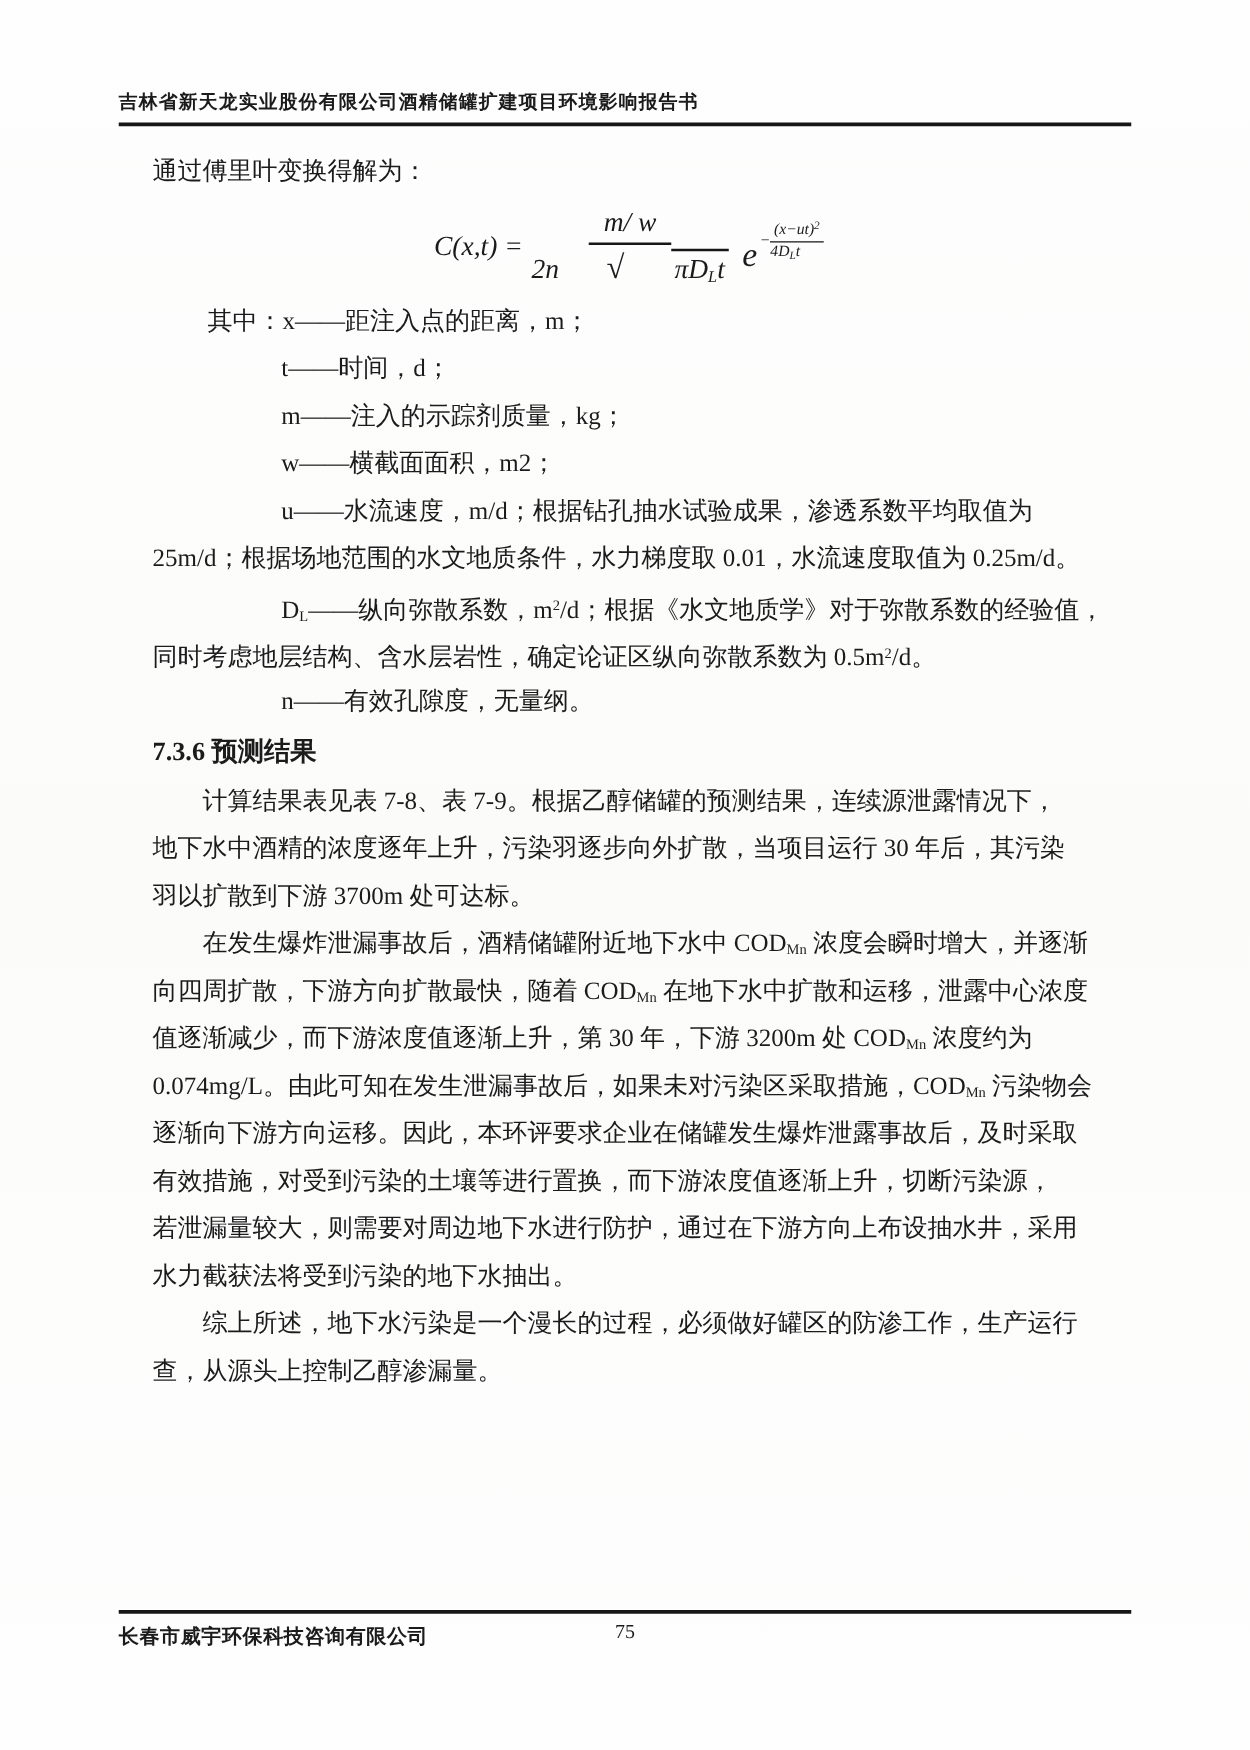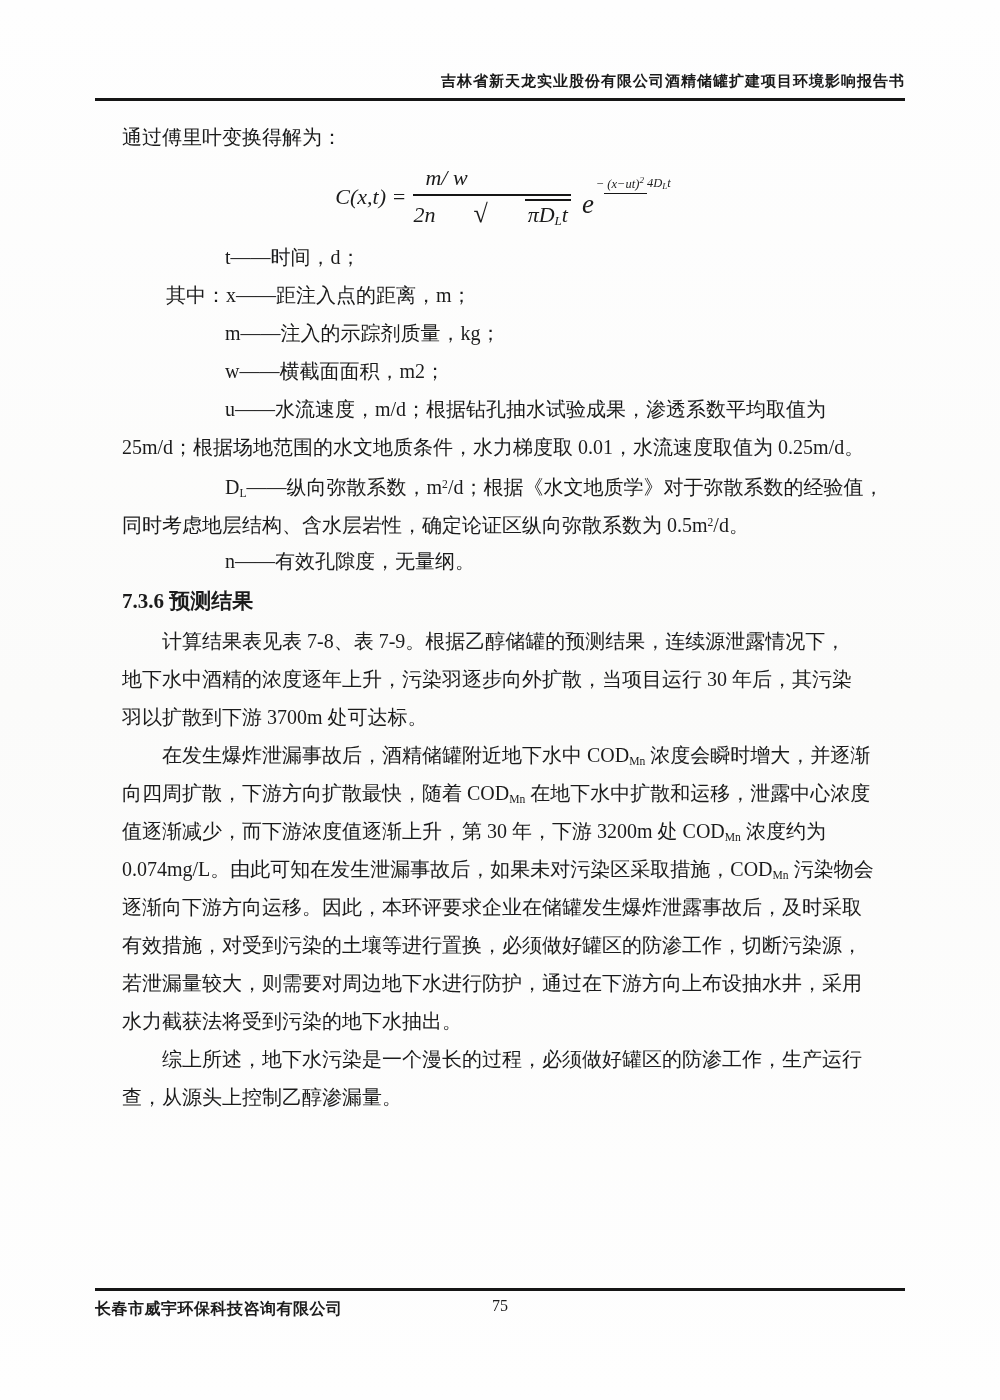--- a/index.html
+++ b/index.html
@@ -11,21 +11,21 @@
     margin: 0 auto;
     background: linear-gradient(180deg, #fefefe 0%, #fbfbfa 50%, #fefefe 100%);
     color: #1b1b1b;
     font-family: "Liberation Serif", "DejaVu Serif", serif;
     overflow: hidden;
   }
   
   .page-header {
     position: absolute;
     left: 95px; right: 95px; top: 72px;
-    text-align: right;
+    text-align: left;
     font-size: 15px;
     font-weight: bold;
     letter-spacing: 1px;
     padding-bottom: 7px;
     border-bottom: 3px solid #161616;
   }
   
   .doc-body {
     position: absolute;
     left: 122px;
@@ -47,30 +47,30 @@
   
   .formula {
     height: 82px;
     display: flex;
     align-items: center;
     justify-content: center;
     font-style: italic;
     font-size: 22px;
     gap: 7px;
   }
-  .frac { display: inline-flex; flex-direction: column; line-height: 1.15; }
+  .frac { display: inline-flex; flex-direction: column; align-items: center; line-height: 1.15; }
   .frac-num { padding: 0 12px 3px; border-bottom: 2px solid #161616; }
   .frac-den { padding-top: 3px; display: inline-flex; align-items: baseline; gap: 37px; }
   .radical { font-style: normal; font-size: 26px; margin-left: 1px; }
   .rad-content { border-top: 2px solid #161616; padding: 1px 3px 0; }
   .formula sub { font-size: 13px; vertical-align: -0.25em; font-style: italic; }
   .e-term { display: inline-flex; align-items: flex-start; margin-left: 4px; }
   .e-base { font-size: 27px; line-height: 1; margin-top: 14px; }
   .exp { display: inline-flex; align-items: center; font-size: 12.5px; margin-top: -2px; margin-left: 2px; }
-  .mini-frac { display: inline-flex; flex-direction: row; align-items: center; line-height: 1.25; }
+  .mini-frac { display: inline-flex; flex-direction: column; align-items: flex-start; line-height: 1.25; }
   .mini-num { border-bottom: 1.5px solid #161616; padding: 0 3px 1px; }
   .mini-num .msup { font-size: 9px; vertical-align: 0.5em; }
   .mini-den sub { font-size: 9px; }
   
   .section-heading {
     height: 42px;
     line-height: 42px;
     font-weight: bold;
     font-size: 21px;
     white-space: nowrap;
@@ -133,43 +133,43 @@
             </span>
             <span class="mini-den">
               <span>4D</span><sub>L</sub><span>t</span>
             </span>
           </span>
         </span>
       </span>
     </div>
 
     <div>
+        <div class="line indent-a"><span>其中：x——距注入点的距离，m；</span></div>
         <div class="line indent-b"><span>t——时间，d；</span></div>
-        <div class="line indent-a"><span>其中：x——距注入点的距离，m；</span></div>
         <div class="line indent-b"><span>m——注入的示踪剂质量，kg；</span></div>
         <div class="line indent-b"><span>w——横截面面积，m2；</span></div>
         <div class="line indent-b"><span>u——水流速度，m/d；根据钻孔抽水试验成果，渗透系数平均取值为</span></div>
         <div class="line flush"><span>25m/d；根据场地范围的水文地质条件，水力梯度取 0.01，水流速度取值为 0.25m/d。</span></div>
         <div class="line indent-b"><span>D</span><span class="sub">L</span><span>——纵向弥散系数，m</span><span class="sup">2</span><span>/d；根据《水文地质学》对于弥散系数的经验值，</span></div>
         <div class="line flush"><span>同时考虑地层结构、含水层岩性，确定论证区纵向弥散系数为 0.5m</span><span class="sup">2</span><span>/d。</span></div>
         <div class="line indent-b"><span>n——有效孔隙度，无量纲。</span></div>
       </div>
 
     <div class="section-heading">7.3.6 预测结果</div>
 
     <div>
         <div class="line indent-p"><span>计算结果表见表 7-8、表 7-9。根据乙醇储罐的预测结果，连续源泄露情况下，</span></div>
         <div class="line flush"><span>地下水中酒精的浓度逐年上升，污染羽逐步向外扩散，当项目运行 30 年后，其污染</span></div>
         <div class="line flush"><span>羽以扩散到下游 3700m 处可达标。</span></div>
         <div class="line indent-p"><span>在发生爆炸泄漏事故后，酒精储罐附近地下水中 COD</span><span class="sub">Mn</span><span> 浓度会瞬时增大，并逐渐</span></div>
         <div class="line flush"><span>向四周扩散，下游方向扩散最快，随着 COD</span><span class="sub">Mn</span><span> 在地下水中扩散和运移，泄露中心浓度</span></div>
         <div class="line flush"><span>值逐渐减少，而下游浓度值逐渐上升，第 30 年，下游 3200m 处 COD</span><span class="sub">Mn</span><span> 浓度约为</span></div>
         <div class="line flush"><span>0.074mg/L。由此可知在发生泄漏事故后，如果未对污染区采取措施，COD</span><span class="sub">Mn</span><span> 污染物会</span></div>
         <div class="line flush"><span>逐渐向下游方向运移。因此，本环评要求企业在储罐发生爆炸泄露事故后，及时采取</span></div>
-        <div class="line flush"><span>有效措施，对受到污染的土壤等进行置换，必须做好罐区的防渗工作，切断污染源，</span></div>
+        <div class="line flush"><span>有效措施，对受到污染的土壤等进行置换，而下游浓度值逐渐上升，切断污染源，</span></div>
         <div class="line flush"><span>若泄漏量较大，则需要对周边地下水进行防护，通过在下游方向上布设抽水井，采用</span></div>
         <div class="line flush"><span>水力截获法将受到污染的地下水抽出。</span></div>
         <div class="line indent-p"><span>综上所述，地下水污染是一个漫长的过程，必须做好罐区的防渗工作，生产运行</span></div>
         <div class="line flush"><span>查，从源头上控制乙醇渗漏量。</span></div>
       </div>
 
   </div>
 
   <div class="page-footer">
     <span class="footer-company">长春市威宇环保科技咨询有限公司</span>

